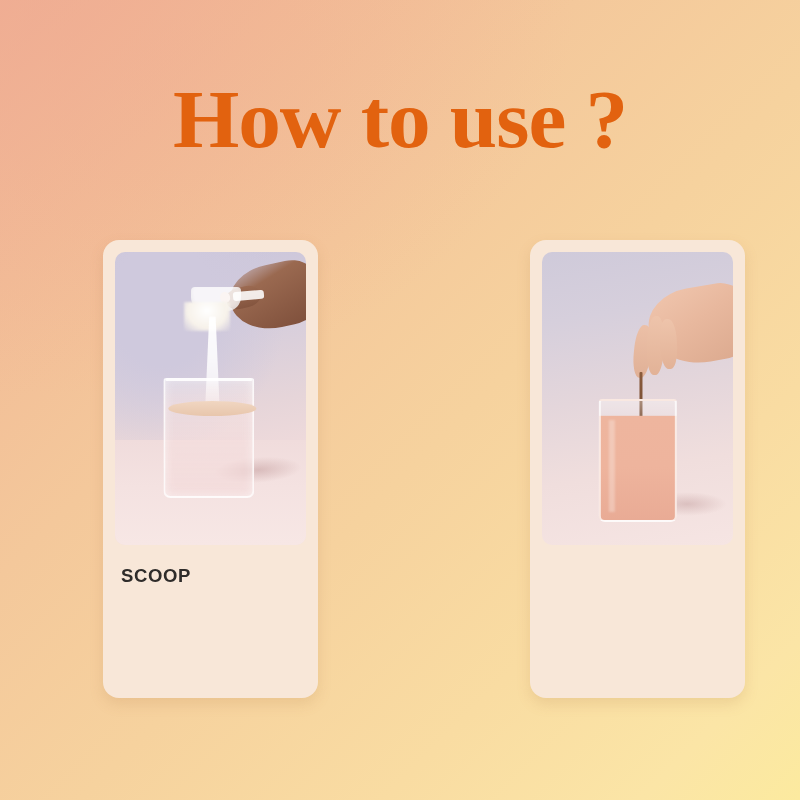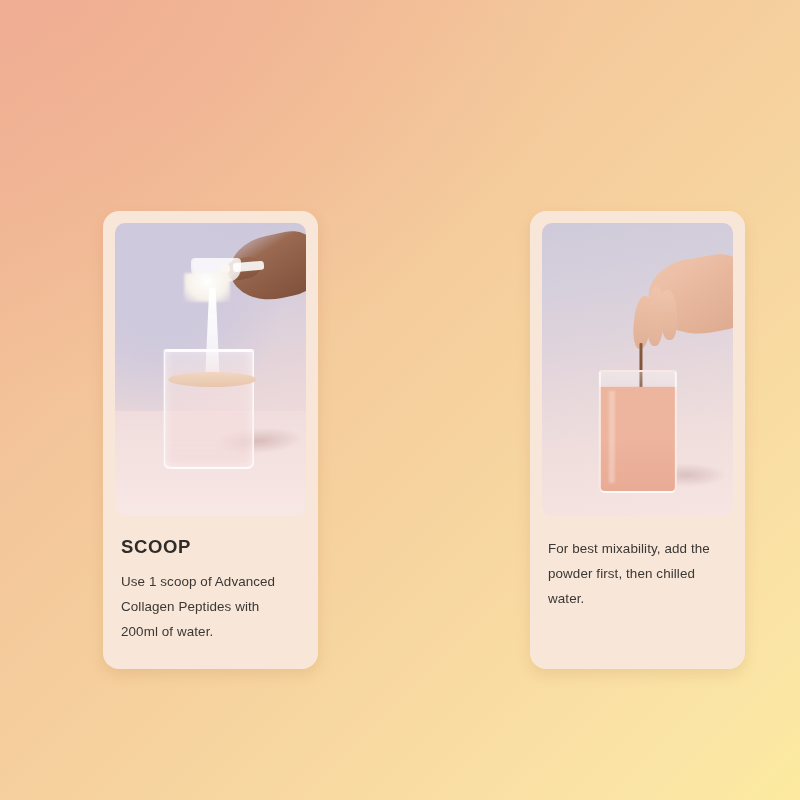--- a/index.html
+++ b/index.html
@@ -46,21 +46,21 @@
     line-height:84px;
     letter-spacing:-1px;
     color:#e2620f;
     white-space:nowrap;
     transform:scaleX(1.04);
   }
 
   
   .cards{
     position:absolute;
-    left:55px; top:211px;
+    left:55px; top:240px;
     width:690px;
     display:flex;
     justify-content:space-between;
     z-index:3;
     padding-left:48px;
   }
   .card{
     width:215px;
     height:458px;
     background:#f8e7d8;
@@ -335,53 +335,54 @@
     background:linear-gradient(180deg,#a8704e,#8a573a);
     border-radius:44%;
     transform:rotate(10deg);
   }
 </style>
 </head>
 <body>
 
 <div id="page">
 
+  <div class="title-wrap">
+    <div class="title">How to use ?</div>
+  </div>
 
   <div class="cards">
 
     <div class="card">
       <div class="photo ph1">
         <div class="floor"></div>
         <div class="shadow"></div>
         <div class="hand"></div>
         <div class="finger1"></div>
         <div class="nail"></div>
         <div class="scoop"></div>
         <div class="scoop-handle"></div>
         <div class="powder"></div>
         <div class="stream"></div>
         <div class="glass"></div>
         <div class="foam"></div>
       </div>
       <div class="card-text">
         <div class="card-head">SCOOP</div>
-        <div class="card-body">Use 1 scoop of Advanced Collagen Peptides with 200ml of water.</div>
       </div>
     </div>
 
     <div class="card">
       <div class="photo ph2">
         <div class="shadow"></div>
         <div class="hand"></div>
         <div class="f1"></div>
         <div class="f2"></div>
         <div class="f3"></div>
         <div class="spoon"></div>
         <div class="glass"></div>
       </div>
       <div class="card-text">
-        <div class="card-body">For best mixability, add the powder first, then chilled water.</div>
       </div>
     </div>
 
 
   </div>
 </div>
 
 </body></html>

